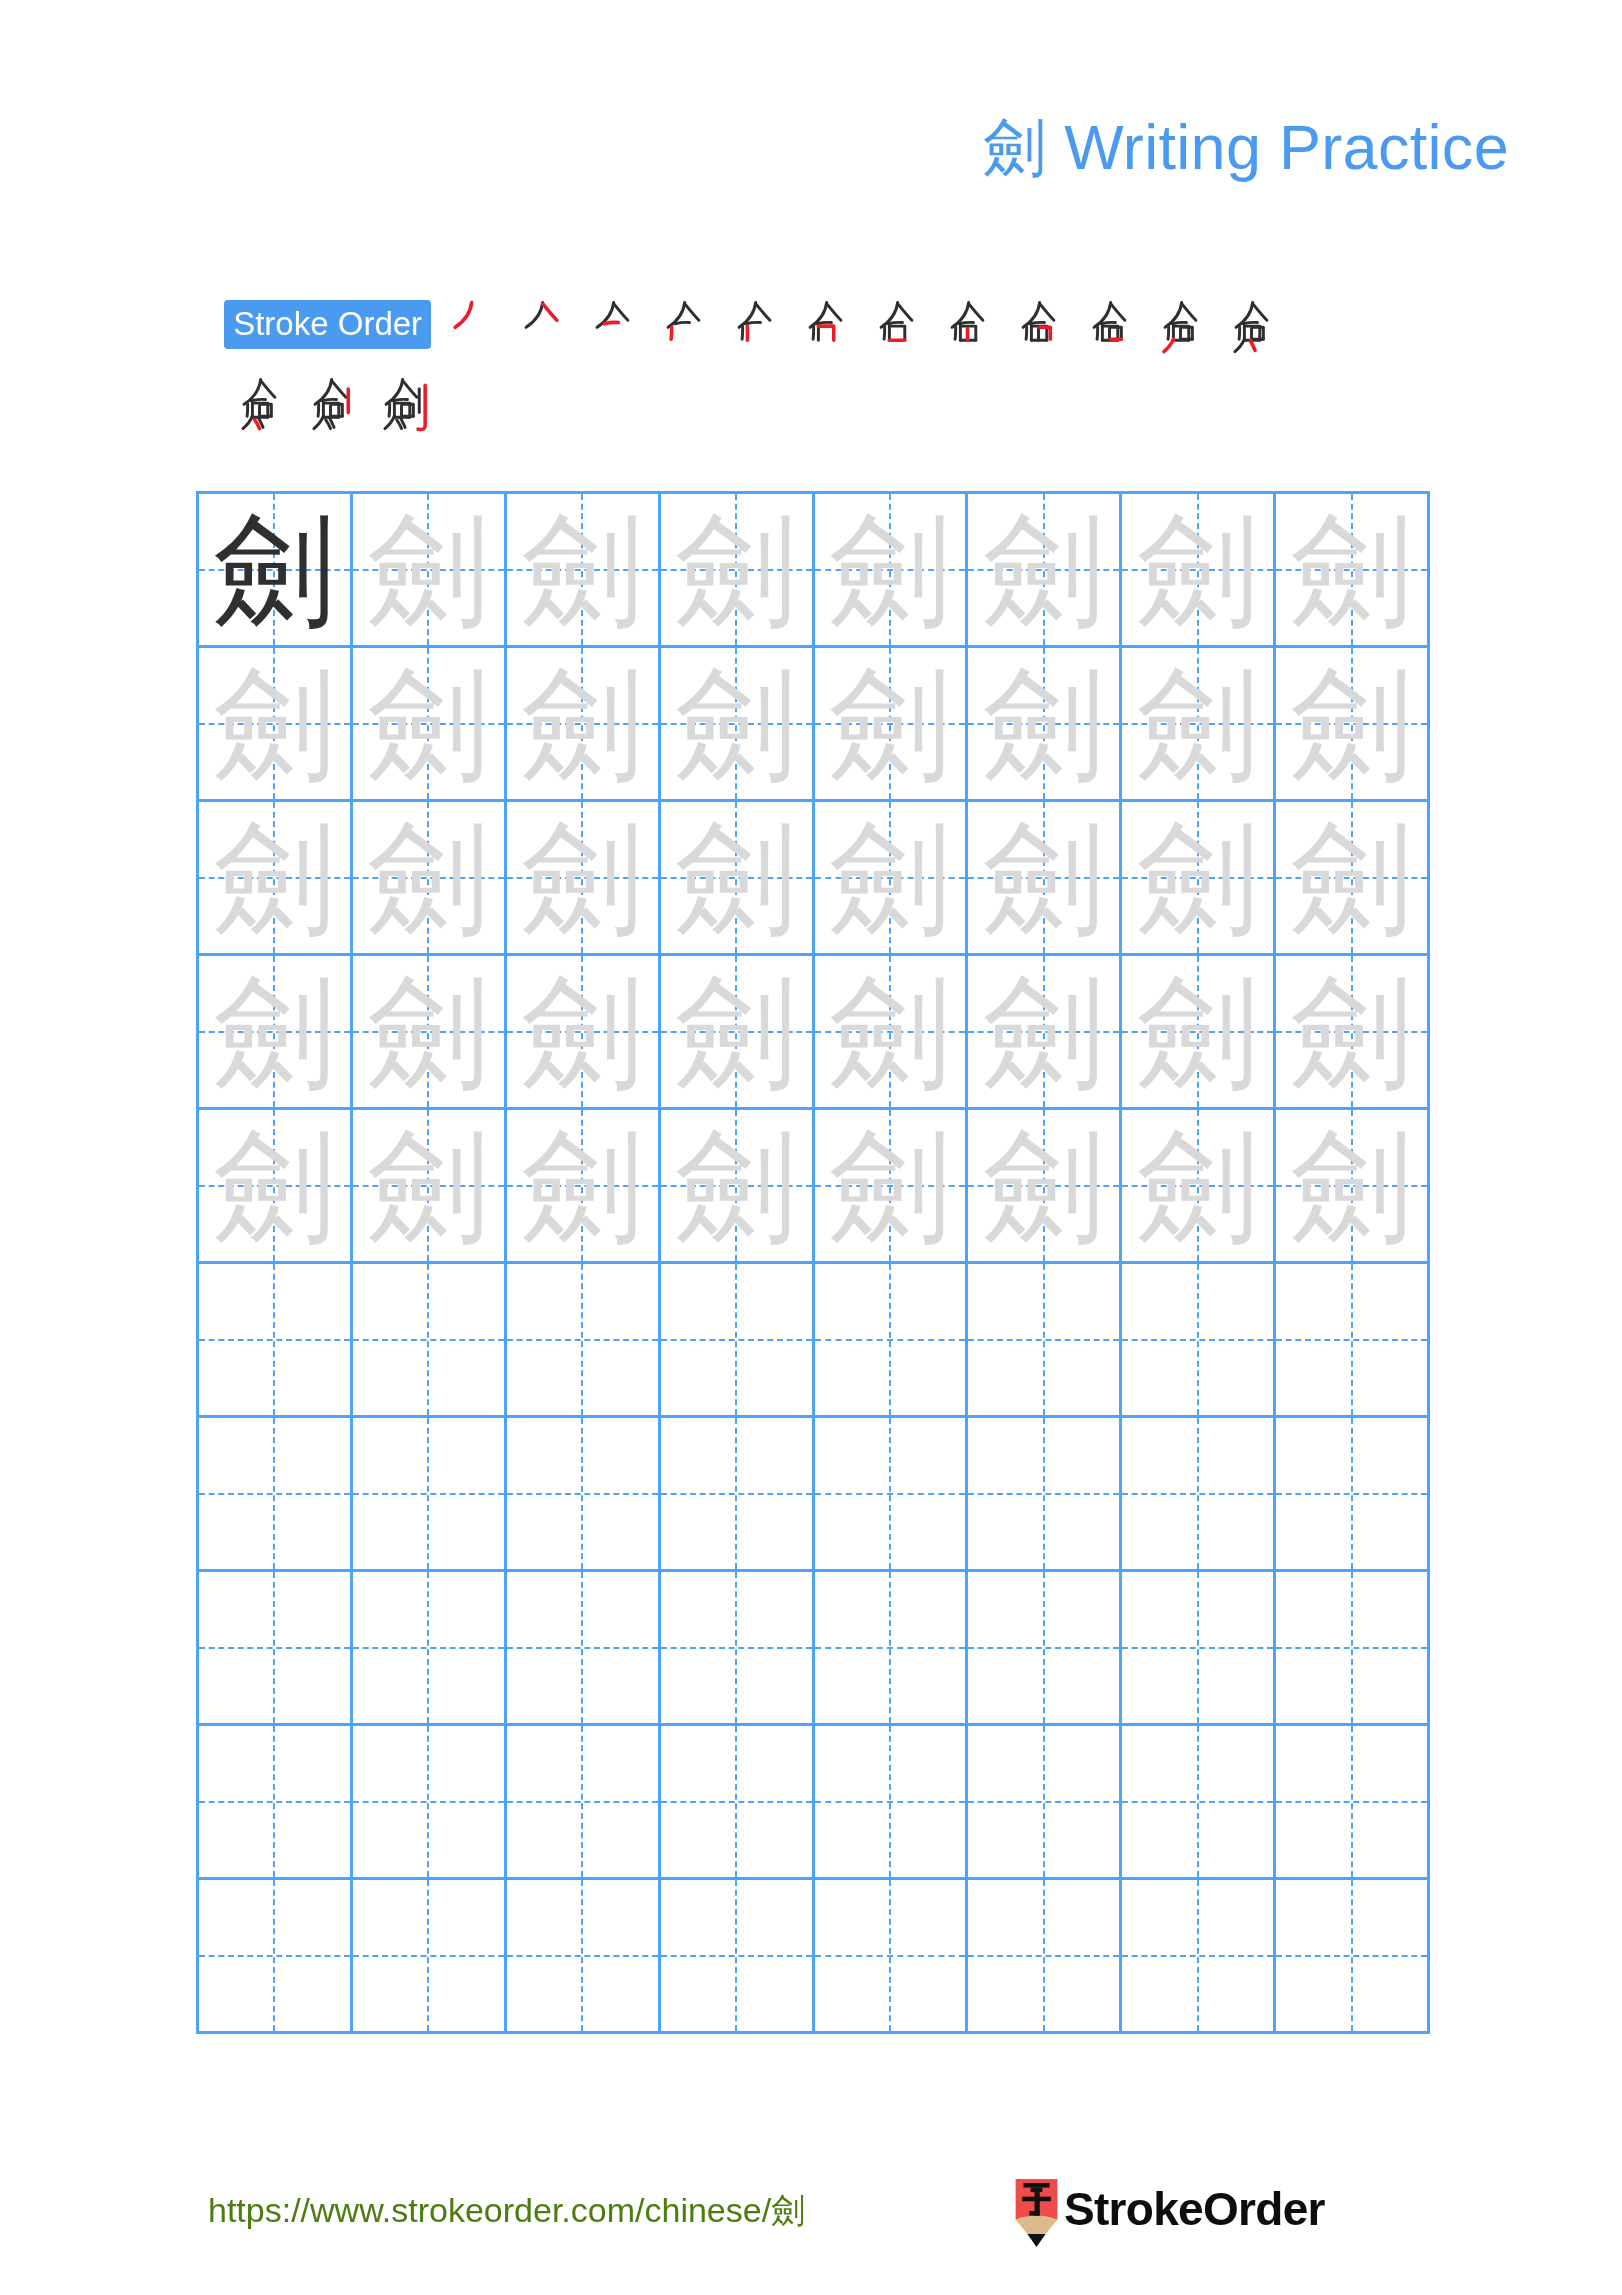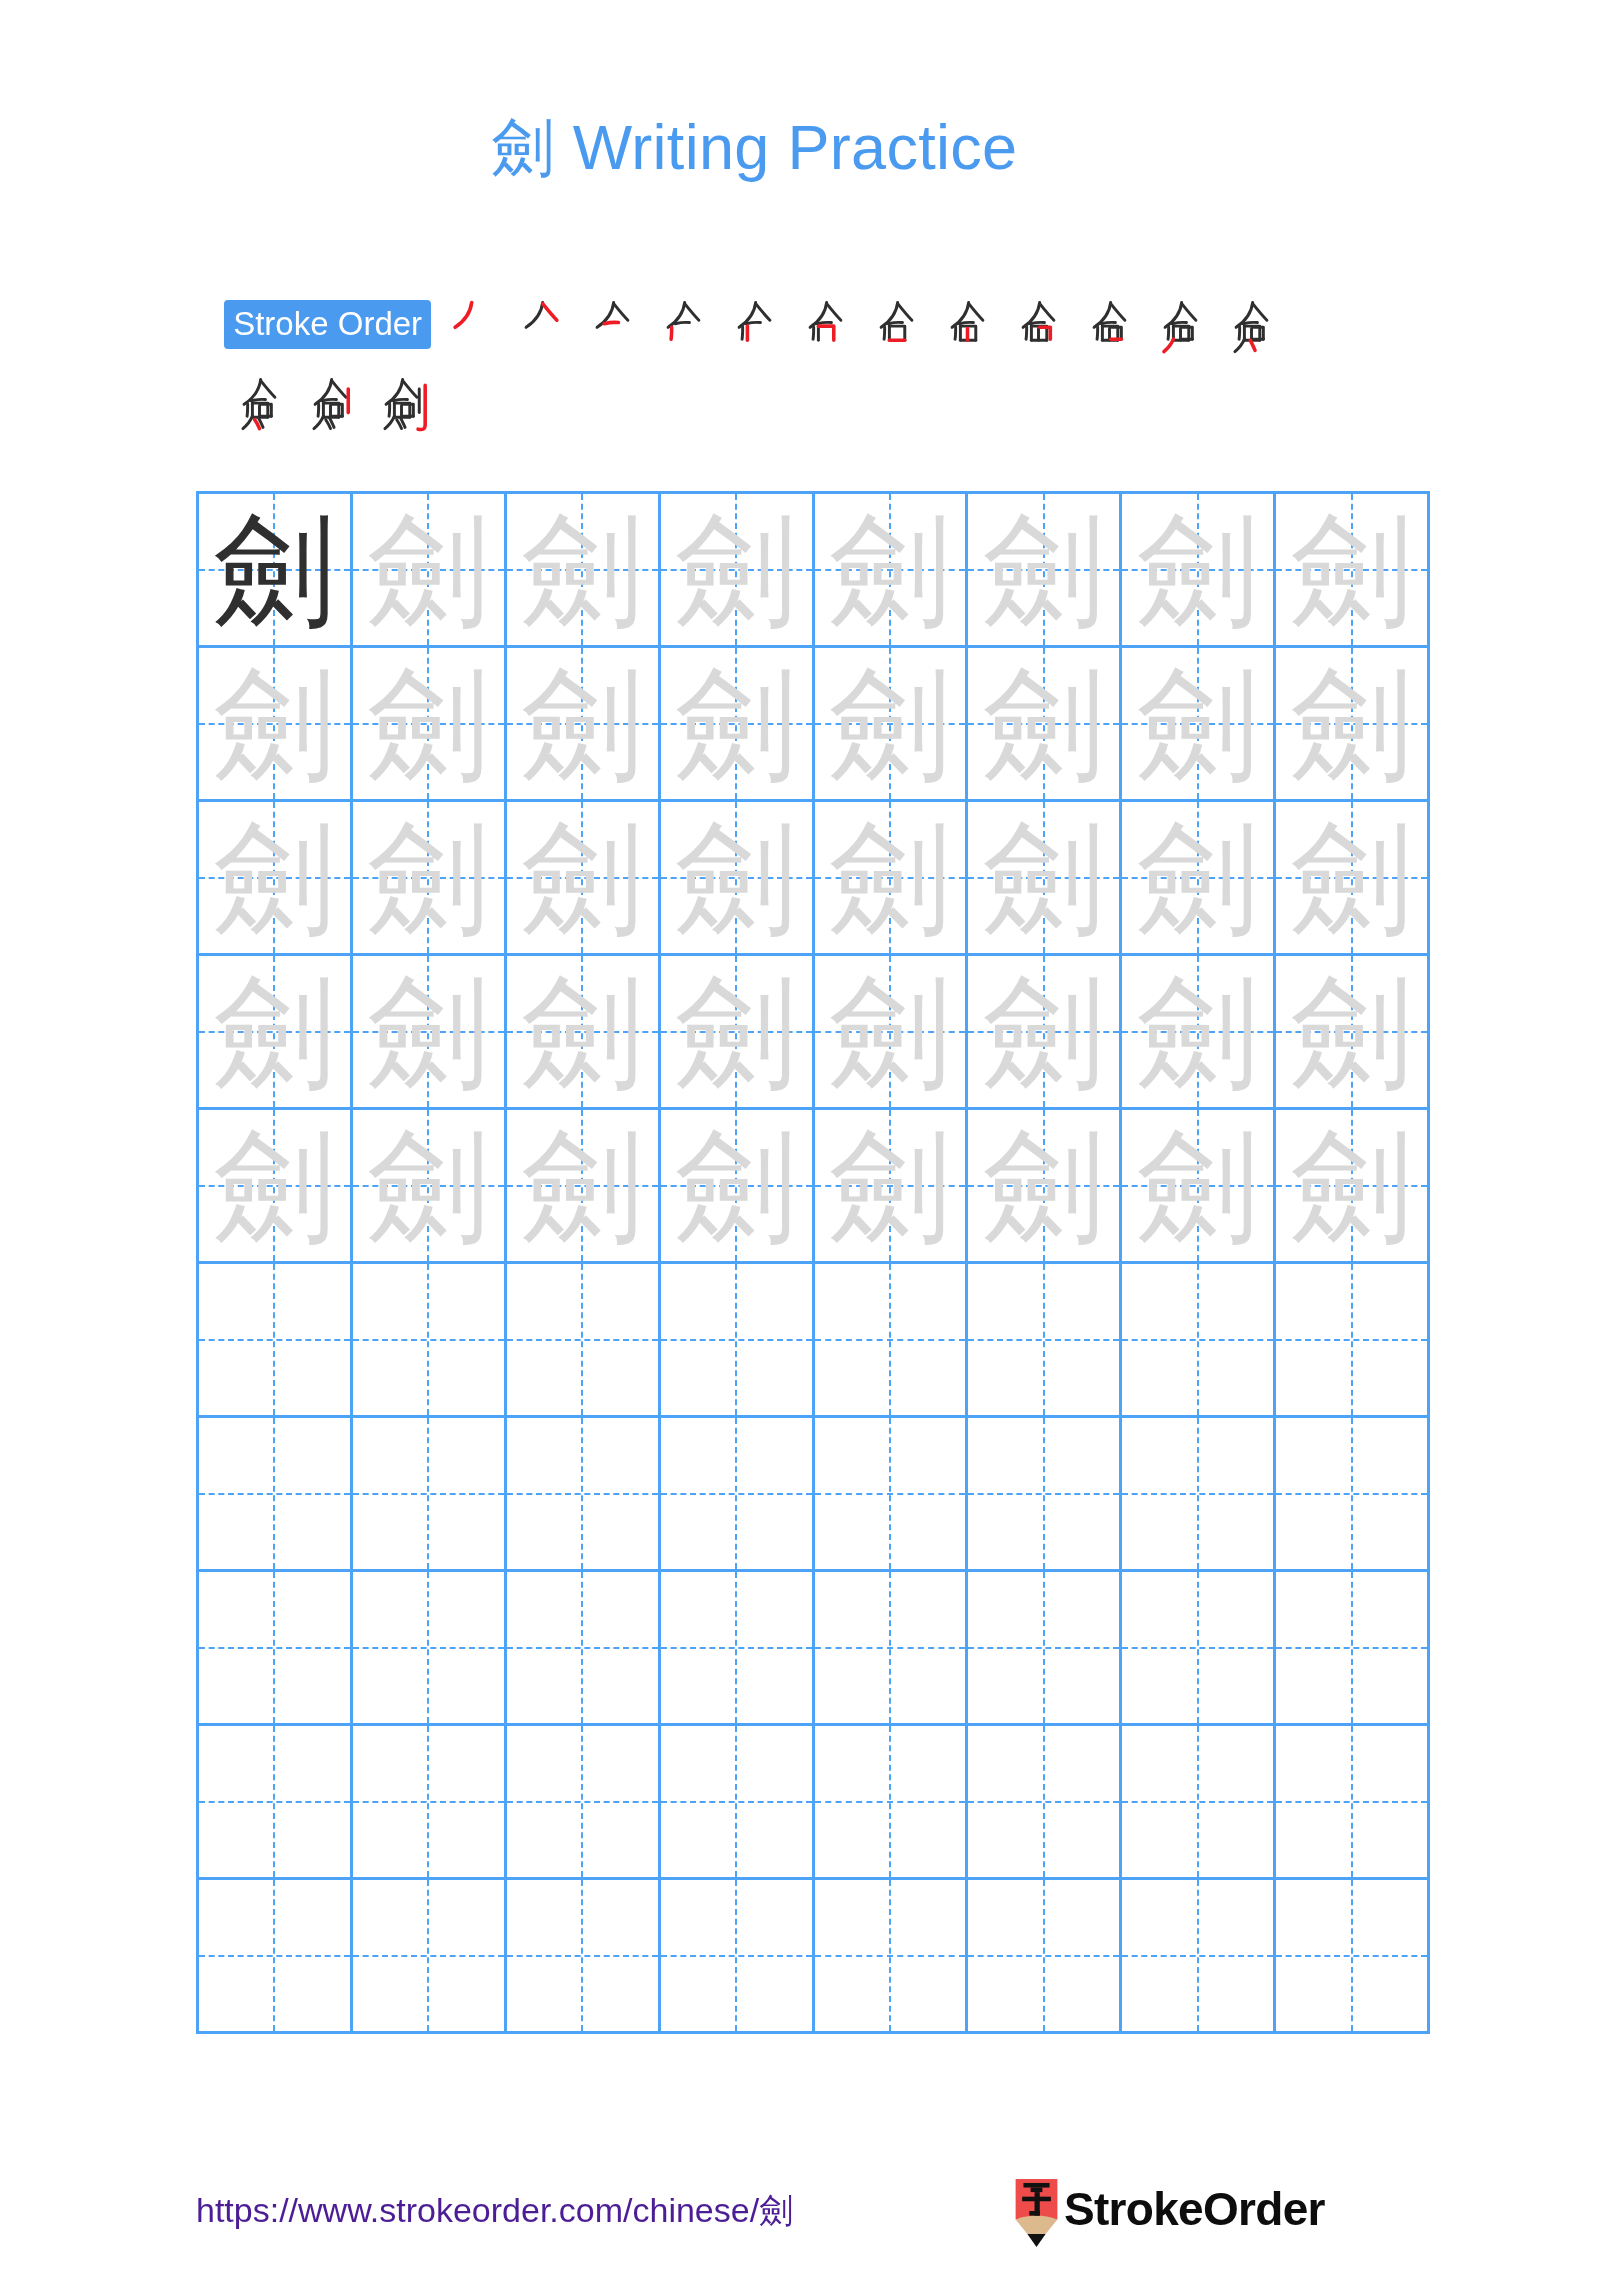--- a/index.html
+++ b/index.html
@@ -14,21 +14,21 @@
     font-family: "Liberation Sans", "DejaVu Sans", sans-serif;
     overflow: hidden;
   }
 
   
   .page-title {
     position: absolute;
     top: 105px;
     left: 0;
     width: 1509px;
-    text-align: center;
+    text-align: right;
     font-size: 63px;
     font-weight: 400;
     color: #4a9bf0;
     letter-spacing: 0.3px;
     white-space: nowrap;
   }
 
   
   .stroke-order-section {
     position: absolute;
@@ -131,24 +131,24 @@
   
   .footer {
     position: absolute;
     left: 0;
     top: 2179px;
     width: 1622px;
     height: 85px;
   }
   .footer-url {
     position: absolute;
-    left: 196px;
+    left: 208px;
     top: 9.2px;
     font-size: 34px;
-    color: #4c1d95;
+    color: #4d7c0f;
     white-space: nowrap;
     text-decoration: none;
   }
   .brand {
     position: absolute;
     left: 1013px;
     top: 0px;
     display: flex;
     align-items: center;
     gap: 4px;

